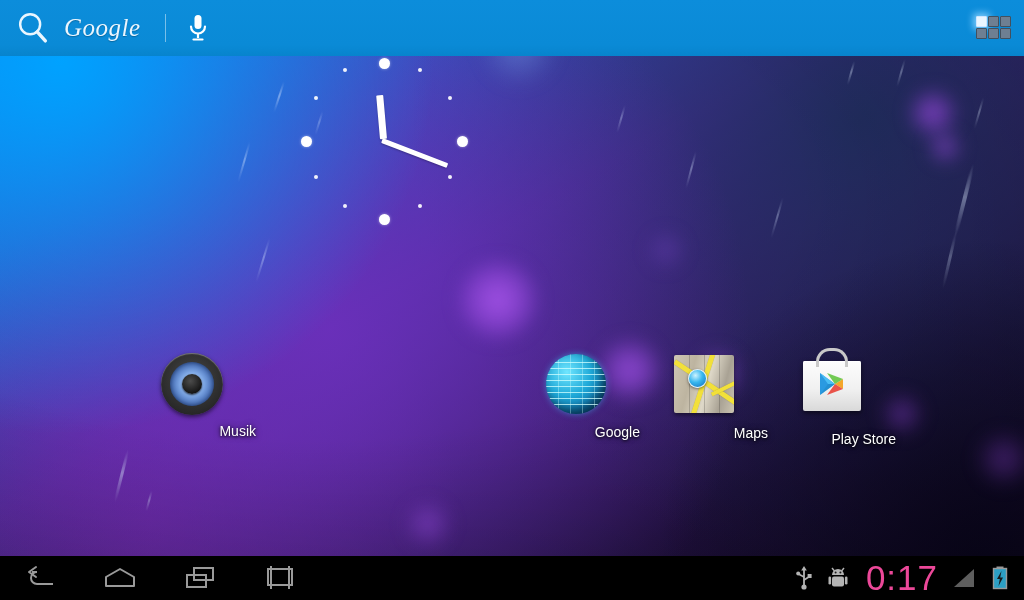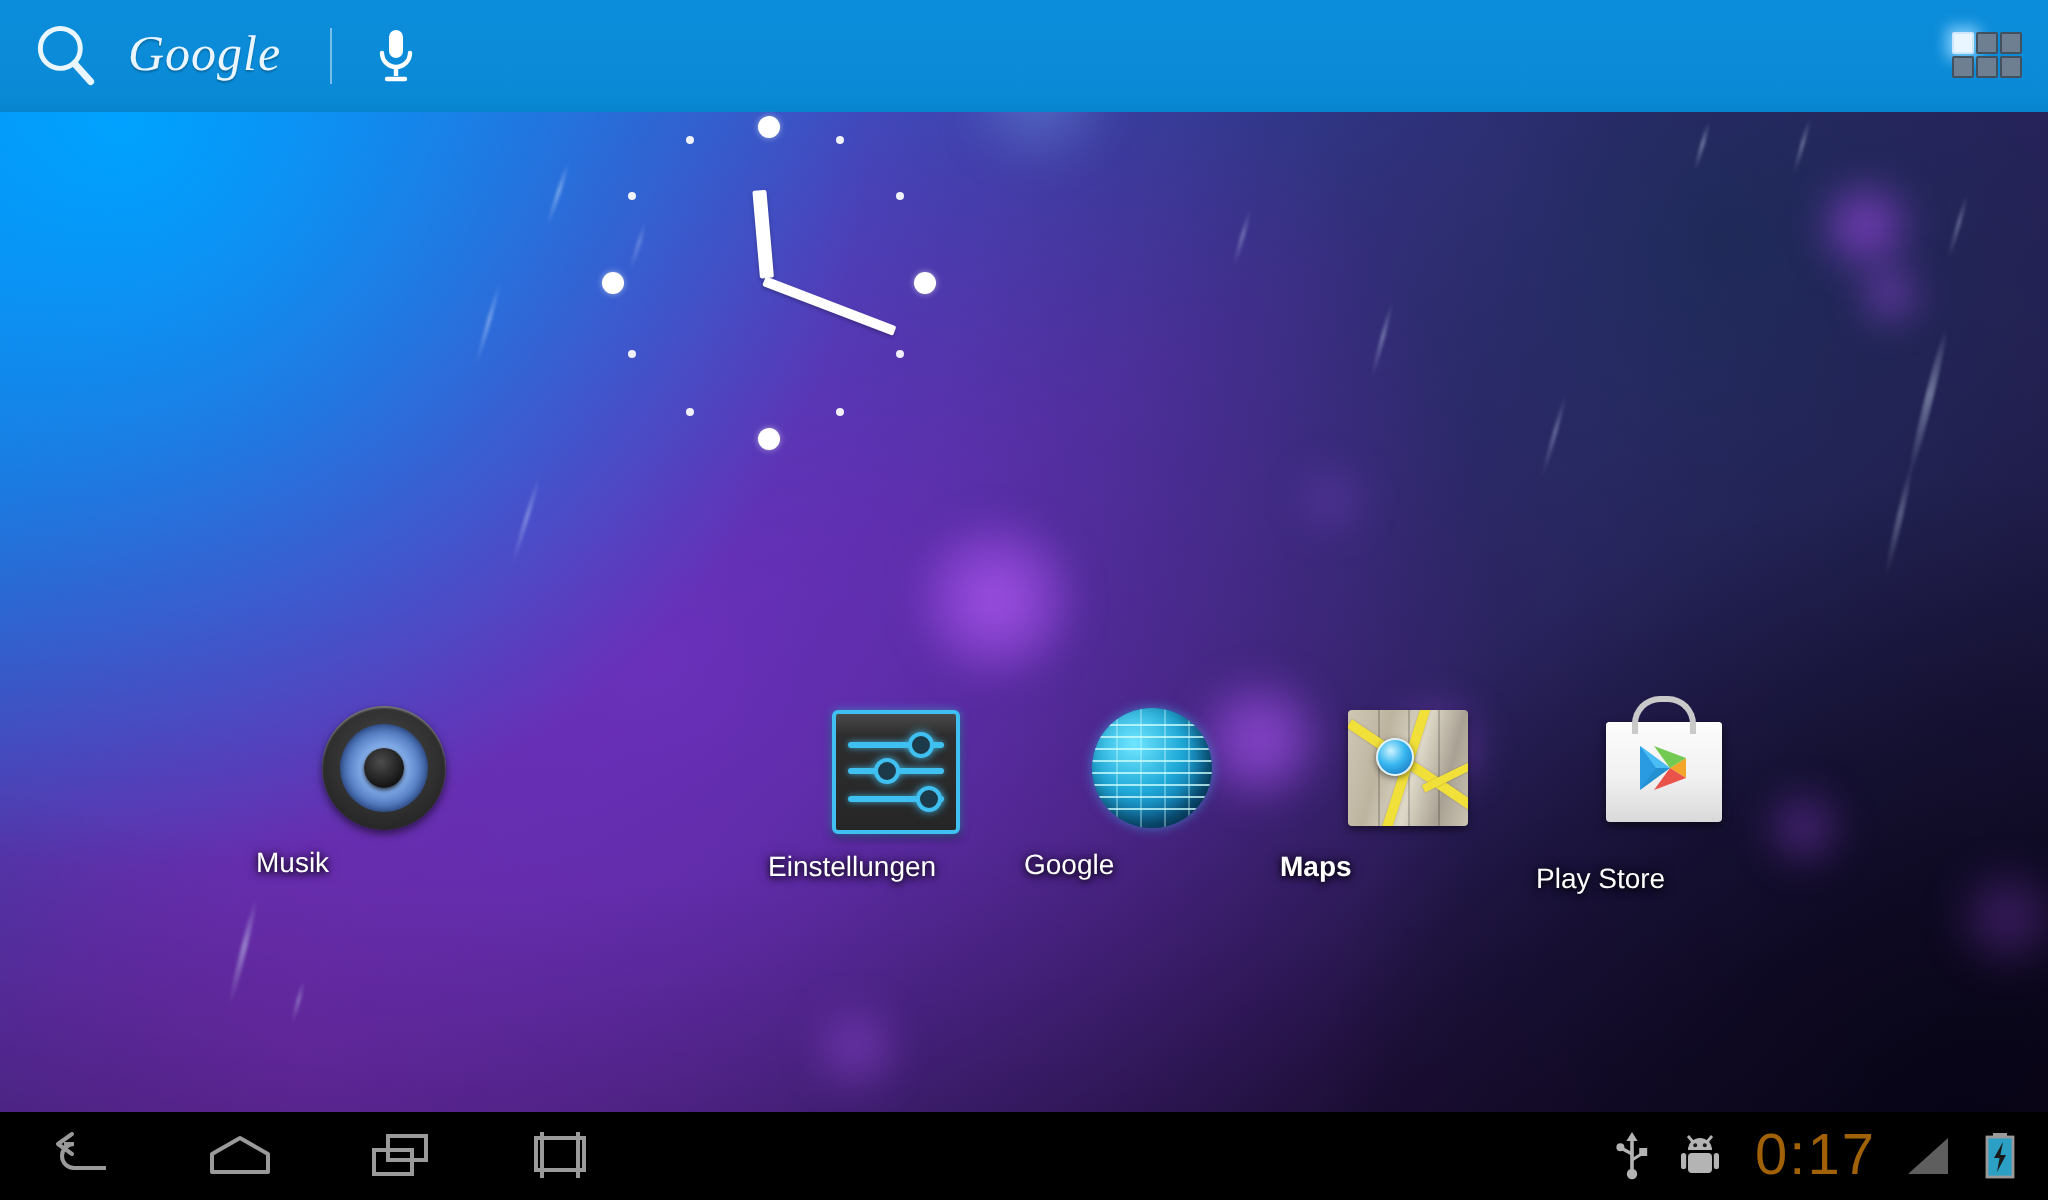--- a/index.html
+++ b/index.html
@@ -42,21 +42,21 @@
   .hdot.sm{width:4px;height:4px;opacity:.92;}
   #hour-hand{position:absolute;left:74px;top:32px;width:7px;height:44px;background:#fff;
     border-radius:1px;transform-origin:50% 100%;transform:rotate(-5deg);
     box-shadow:0 1px 2px rgba(0,0,0,.25);}
   #minute-hand{position:absolute;left:76px;top:75px;width:70px;height:5px;background:#fff;
     border-radius:1px;transform-origin:0% 50%;transform:rotate(21deg);
     box-shadow:0 1px 2px rgba(0,0,0,.25);}
 
   
   #dock{position:absolute;left:0;top:352px;width:1024px;height:96px;}
-  .app{position:absolute;width:128px;text-align:left;}
+  .app{position:absolute;width:128px;text-align:right;}
   .app .ic{width:64px;height:64px;margin:0 auto;position:relative;}
   .app .lbl{margin-top:6px;font-size:14px;color:#fff;
     text-shadow:0 1px 3px rgba(0,0,0,.9),0 0 6px rgba(0,0,0,.6);white-space:nowrap;}
 
   
   .spk{width:62px;height:62px;border-radius:50%;
     background:radial-gradient(circle at 50% 42%,#4a4a4a 0%,#303030 55%,#1b1b1b 100%);
     box-shadow:inset 0 1px 1px rgba(255,255,255,.35), 0 2px 4px rgba(0,0,0,.55);
     position:relative;margin:1px auto;}
   .spk::before{content:"";position:absolute;left:9px;top:9px;width:44px;height:44px;border-radius:50%;
@@ -101,21 +101,21 @@
     background:linear-gradient(to bottom,#fdfdfd 0%,#f1f1f1 55%,#d9d9d9 100%);
     box-shadow:0 2px 5px rgba(0,0,0,.55), inset 0 1px 0 #fff;}
   .handle{position:absolute;left:50%;top:-13px;transform:translateX(-50%);
     width:26px;height:16px;border:3px solid #c9c9c9;border-bottom:none;
     border-radius:14px 14px 0 0;background:transparent;}
 
   
   #navbar{position:absolute;left:0;top:556px;width:1024px;height:44px;background:#000;}
   .navbtn{position:absolute;top:0;height:44px;width:80px;display:flex;align-items:center;justify-content:center;}
   #status-right{position:absolute;right:8px;top:0;height:44px;display:flex;align-items:center;}
-  #statclock{font-size:29px;color:#a16207;letter-spacing:1px;margin:0 6px 0 10px;
+  #statclock{font-size:35px;color:#ec4899;letter-spacing:1px;margin:0 6px 0 10px;
     font-family:"Liberation Sans",sans-serif;font-weight:300;}
   .sicon{margin:0 7px;display:flex;align-items:center;}
 </style>
 </head>
 <body>
 
 <div id="screen">
 
   <div id="wallpaper">
     <div class="bokeh" style="left:460px;top:262px;width:76px;height:76px;background:radial-gradient(circle,rgba(168,85,235,.95) 0%,rgba(150,70,220,.45) 60%,rgba(140,60,210,0) 100%);"></div>
@@ -191,33 +191,20 @@
   <div id="dock">
 
     <div class="app" style="left:128px;">
       <div class="ic">
           <div class="spk"></div>
         </div>
       <div class="lbl">Musik</div>
     </div>
 
 
-    <div class="app" style="left:384px;">
-      <div class="ic">
-        <div class="settings">
-          <span class="sl" style="top:14px;"></span>
-          <span class="knob" style="left:36px;top:9px;"></span>
-          <span class="sl" style="top:27px;"></span>
-          <span class="knob" style="left:19px;top:22px;"></span>
-          <span class="sl" style="top:41px;"></span>
-          <span class="knob" style="left:40px;top:36px;"></span>
-        </div>
-      </div>
-      <div class="lbl">Einstellungen</div>
-    </div>
 
     <div class="app" style="left:512px;">
       <div class="ic">
         <div class="globe">
           <span class="lat" style="top:8px;"></span>
             <span class="lat" style="top:14px;"></span>
           <span class="lat" style="top:20px;"></span>
             <span class="lat" style="top:26px;"></span>
           <span class="lat" style="top:32px;"></span>
             <span class="lat" style="top:38px;"></span>
@@ -225,21 +212,21 @@
             <span class="lat" style="top:50px;"></span>
           <span class="lon" style="left:12px;"></span>
             <span class="lon" style="left:24px;"></span>
           <span class="lon" style="left:36px;"></span>
             <span class="lon" style="left:48px;"></span>
         </div>
       </div>
       <div class="lbl">Google</div>
     </div>
 
-    <div class="app" style="left:640px;font-weight:bold;">
+    <div class="app" style="left:640px;">
       <div class="ic">
         <div class="map">
           <span class="mfold" style="left:15px;"></span>
           <span class="mfold" style="left:30px;"></span>
           <span class="mfold" style="left:45px;"></span>
           <span class="road" style="left:-6px;top:26px;width:78px;height:5px;transform:rotate(34deg);"></span>
           <span class="road" style="left:26px;top:-4px;width:5px;height:70px;transform:rotate(18deg);"></span>
           <span class="road" style="left:36px;top:30px;width:34px;height:4px;transform:rotate(-26deg);"></span>
           <span class="mpin"></span>
         </div>

